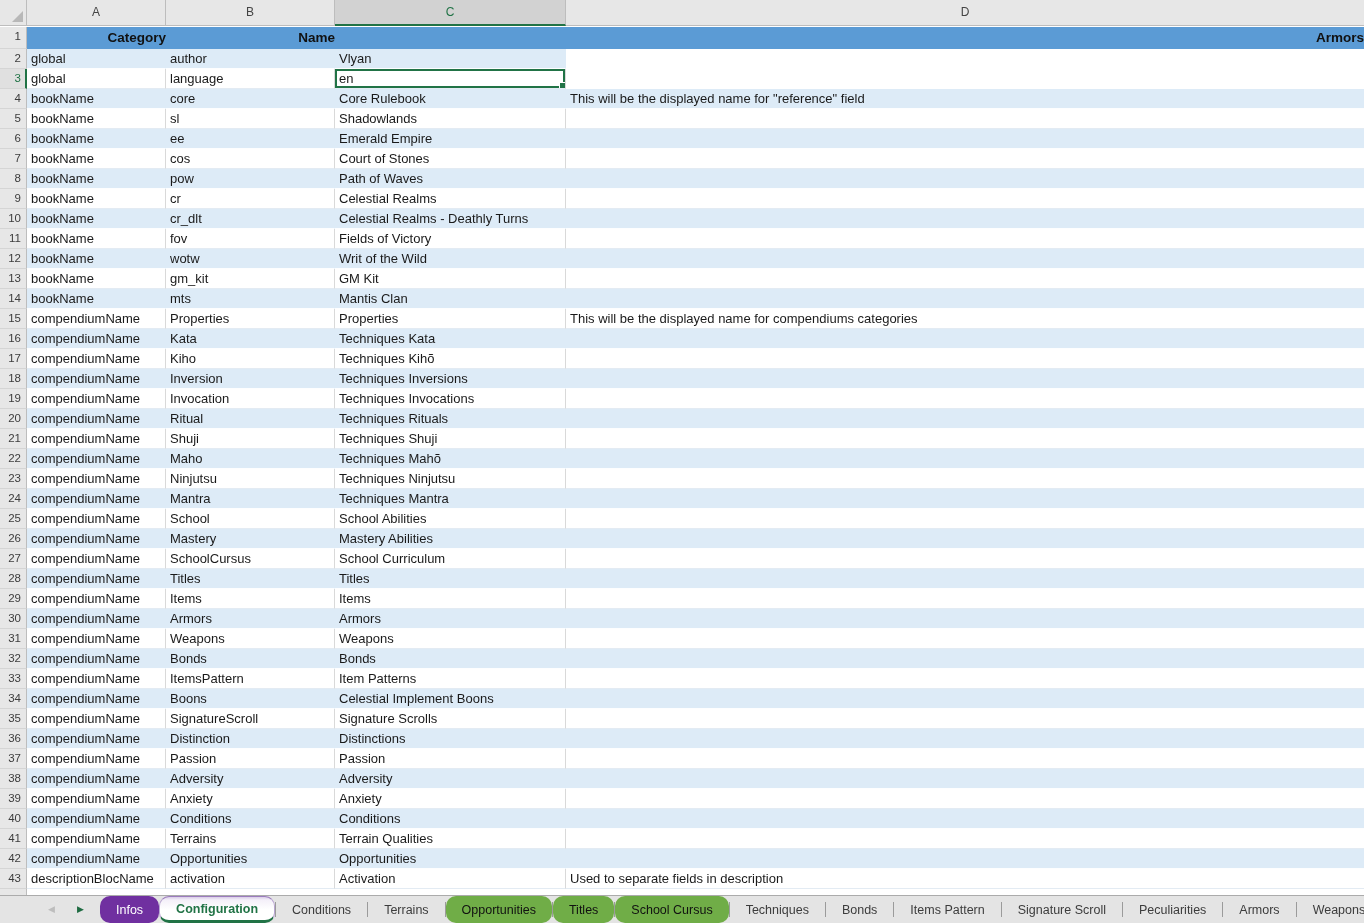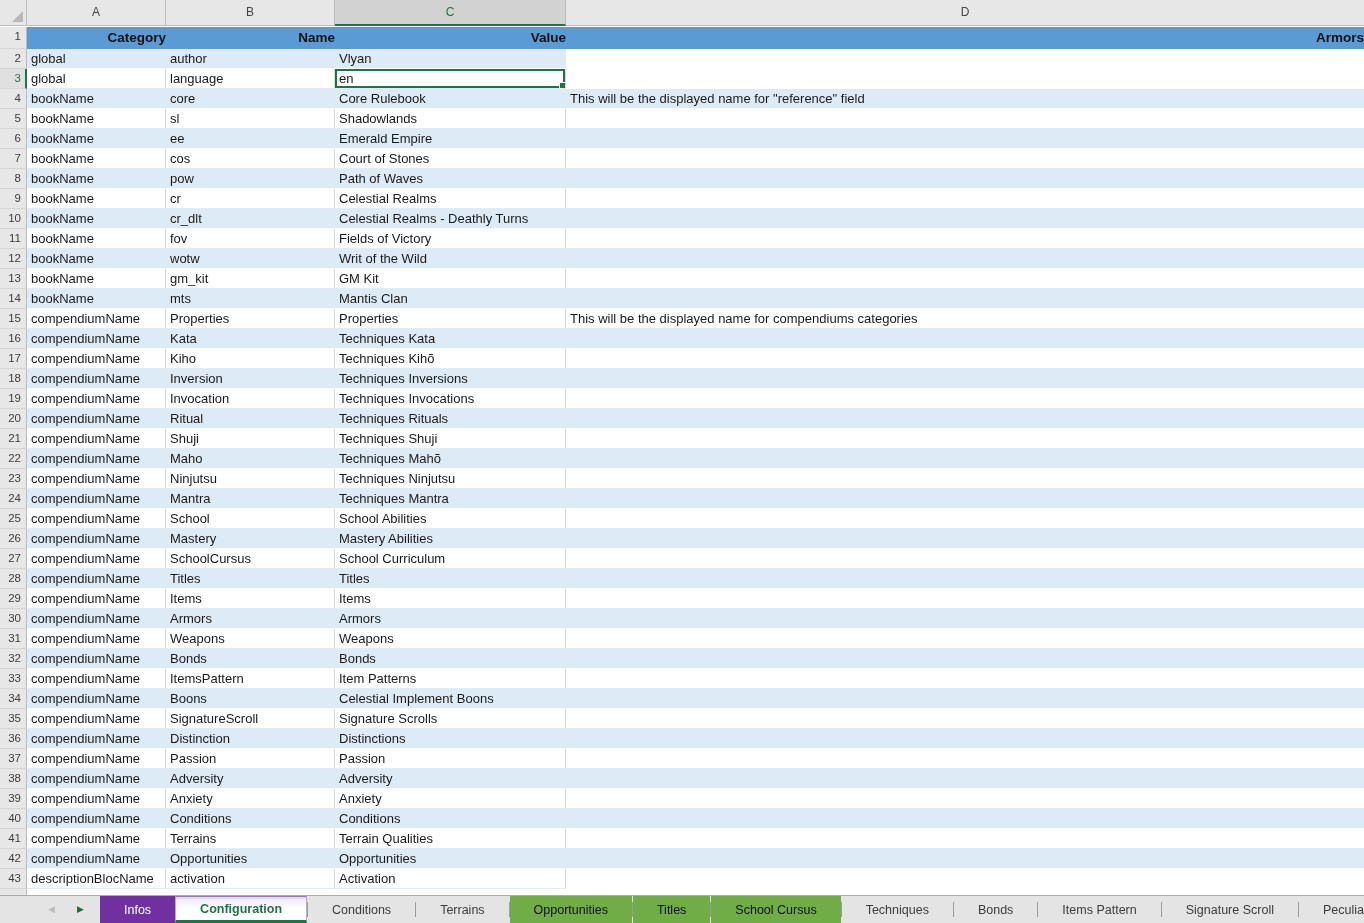--- a/index.html
+++ b/index.html
@@ -129,25 +129,26 @@
     padding-left: 48px;
     gap: 22px;
     flex: none;
   }
   .navarrow { font-size: 9px; line-height: 1; cursor: default; }
   .navarrow.disabled { color: #BDBDBD; }
   .navarrow.enabled { color: #1E6B41; }
   .tab {
     display: flex;
     align-items: center;
-    padding: 0 24px;
+    padding: 0 16px;
     font-size: 12.5px;
     color: #3c3c3c;
     white-space: nowrap;
     cursor: default;
+    border-radius: 10px;
   }
   .tab.purple { background: #7030A0; color: #ffffff; }
   .tab.green { background: #70AD47; color: #111111; }
   .tab.active {
     background: linear-gradient(180deg, #D9CCE7 0px, #F4F0F9 3px, #FFFFFF 55%);
     border-top: 1px solid #9A7BBD;
     border-left: 1px solid #B9A6D2;
     border-right: 1px solid #B9A6D2;
     border-bottom: 3px solid #217346;
     color: #217346;
@@ -173,21 +174,20 @@
       <div class="colhead w-b">B</div>
       <div class="colhead w-c selected">C</div>
       <div class="colhead w-d">D</div>
     </div>
 
   <div class="gridrows" id="gridrows">
       <div class="row hdr">
         <div class="gut">1</div>
         <div class="cell w-a">Category</div>
         <div class="cell w-b">Name</div>
-        <div class="cell w-c">Value</div>
         <div class="cell w-d">Armors</div>
       </div>
       <div class="row band">
         <div class="gut">2</div>
         <div class="cell w-a">global</div>
         <div class="cell w-b">author</div>
         <div class="cell w-c">Vlyan</div>
       </div>
       <div class="row plain">
         <div class="gut sel-row">3</div>
@@ -466,20 +466,21 @@
         <div class="cell w-a">compendiumName</div>
         <div class="cell w-b">Opportunities</div>
         <div class="cell w-c">Opportunities</div>
         <div class="cell w-d"></div>
       </div>
       <div class="row plain">
         <div class="gut">43</div>
         <div class="cell w-a">descriptionBlocName</div>
         <div class="cell w-b">activation</div>
         <div class="cell w-c">Activation</div>
+        <div class="cell w-d">Used to separate fields in description</div>
       </div>
     </div>
 
   <div class="belowstrip">
     <div class="g"></div>
     <div class="r"></div>
   </div>
 
   <div class="tabbar" id="tabbar">
     <div class="navarrows">

